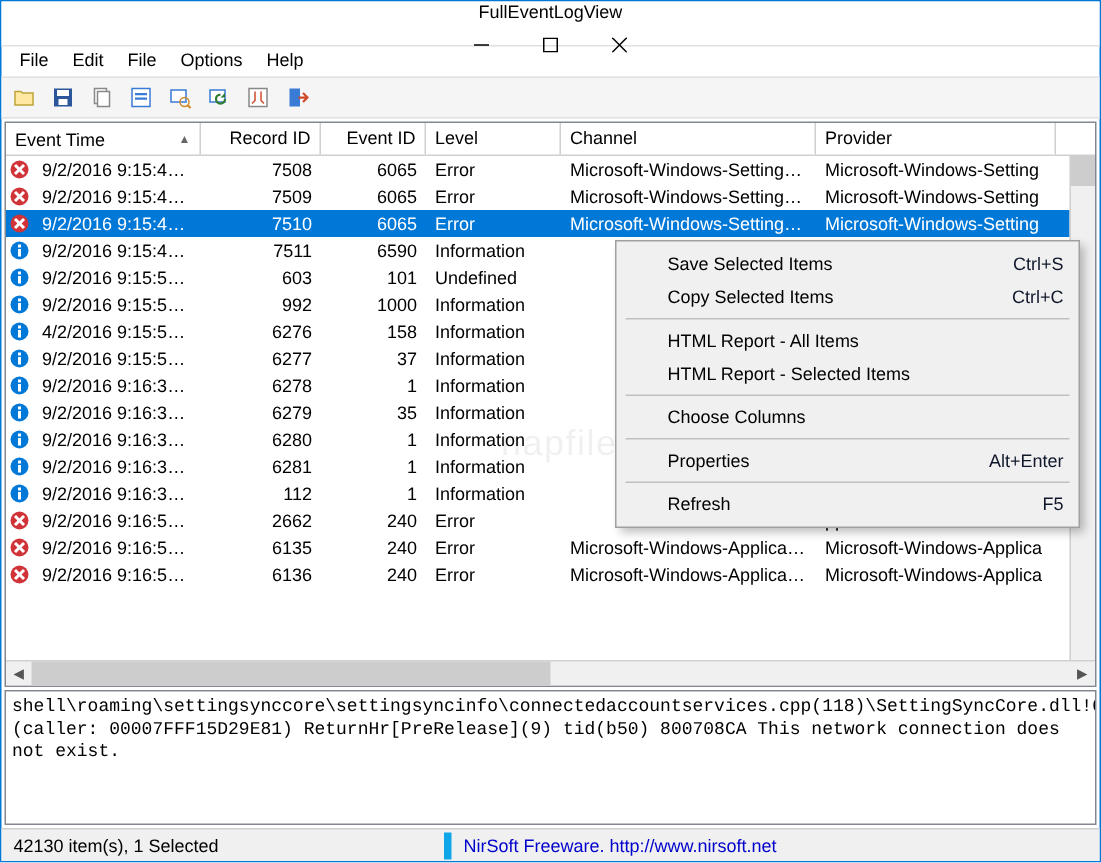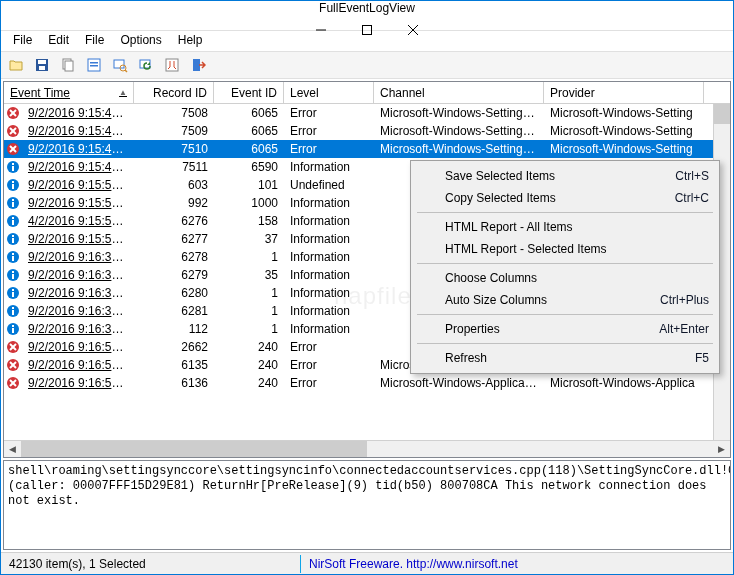--- a/index.html
+++ b/index.html
@@ -9,48 +9,48 @@
 .titlebar-icon { width: 16px; height: 16px; margin: 0 8px; }
 .titlebar-title { flex: 1; font-size: 12px; color: #000; }
 .titlebar-btns { display: flex; }
 .titlebar-btn { width: 46px; height: 30px; display: flex; align-items: center; justify-content: center; }
 .menubar { height: 20px; display: flex; padding: 0 4px; }
 .menubar-item { padding: 2px 8px; }
 .toolbar { height: 28px; display: flex; align-items: center; padding: 0 4px; gap: 4px; border-top: 1px solid #e0e0e0; border-bottom: 1px solid #e0e0e0; background: #f5f5f5; }
 .toolbar-btn { width: 22px; height: 22px; display: flex; align-items: center; justify-content: center; }
 .grid-area { flex: 1; display: flex; flex-direction: column; border: 1px solid #828790; margin: 2px; overflow: hidden; position: relative; min-height: 0; }
 .grid-header { display: flex; height: 22px; background: #fff; border-bottom: 1px solid #d0d0d0; flex-shrink: 0; }
-.grid-header-cell { border-right: 1px solid #d0d0d0; padding: 3px 6px; display: flex; align-items: center; justify-content: space-between; overflow: hidden; white-space: nowrap; }
+.grid-header-cell { border-right: 1px solid #d0d0d0; padding: 3px 6px; display: flex; justify-content: space-between; overflow: hidden; white-space: nowrap; }
 .sort-arrow { font-size: 8px; color: #666; }
 .grid-body { flex: 1; overflow: hidden; position: relative; }
 .grid-row { display: flex; height: 18px; align-items: center; white-space: nowrap; }
 .grid-row.selected { background: #0078d7; color: #fff; }
 .grid-cell { padding: 0 6px; overflow: hidden; text-overflow: ellipsis; }
 .grid-cell.right { text-align: right; }
 .row-icon { width: 14px; height: 14px; flex-shrink: 0; margin-left: 2px; margin-right: 2px; }
-.col-time { width: 130px; display:flex; align-items:center;text-decoration:underline; }
+.col-time { width: 130px; display:flex; align-items:center; }
 .col-record { width: 80px; }
 .col-eventid { width: 70px; }
 .col-level { width: 90px; }
 .col-channel { width: 170px; }
 .col-provider { width: 160px; }
 .scrollbar-v { position: absolute; right: 0; top: 22px; bottom: 17px; width: 17px; background: #f0f0f0; border-left: 1px solid #d0d0d0; }
 .scrollbar-thumb-v { position: absolute; left: 0; right: 0; top: 0; height: 20px; background: #cdcdcd; }
 .scrollbar-h { height: 17px; background: #f0f0f0; border-top: 1px solid #d0d0d0; display: flex; align-items: center; flex-shrink: 0; }
 .scrollbar-h-btn { width: 17px; height: 17px; display:flex; align-items:center; justify-content:center; font-size:9px; color:#555; }
 .scrollbar-h-track { flex:1; position:relative; height:100%; }
 .scrollbar-h-thumb { position:absolute; left:0; top:0; bottom:0; width:50%; background:#cdcdcd; }
 .context-menu { position: absolute; left: 410px; top: 160px; width: 310px; background: #f0f0f0; border: 1px solid #a0a0a0; box-shadow: 3px 3px 6px rgba(0,0,0,0.25); padding: 4px 2px; z-index: 50; }
 .context-item { display: flex; padding: 4px 8px 4px 32px; align-items: center; font-size: 12px; }
 .context-label { flex: 1; }
 .context-shortcut { color: #0f172a; }
 .context-sep { height: 1px; background: #c0c0c0; margin: 3px 4px; }
 .detail-pane { height: 90px; margin: 0 2px 2px 2px; border: 1px solid #828790; padding: 3px 4px; font-family: "Courier New", monospace; font-size: 12px; white-space: pre-wrap; overflow: hidden; line-height: 1.25; }
 .statusbar { height: 22px; display: flex; align-items: center; border-top: 1px solid #d0d0d0; background: #f0f0f0; }
-.status-cell { padding: 2px 8px; border-right: 1px solid #0ea5e9; }
+.status-cell { padding: 2px 8px; border-right: 5px solid #0ea5e9; }
 .status-link { color: #0000cc; padding: 18px 8px; }
 .watermark { position:absolute; left: 330px; top: 200px; font-size: 24px; color: rgba(0,0,0,0.06); pointer-events:none; font-family: sans-serif; letter-spacing:1px; }
 </style>
 </head>
 <body>
 
 <div class="window">
 
   <div class="titlebar">
     <svg class="titlebar-icon" viewBox="0 0 16 16">
@@ -443,24 +443,20 @@
       </div>
       <div class="context-item">
         <span class="context-label">HTML Report - Selected Items</span>
         <span class="context-shortcut"></span>
       </div>
       <div class="context-sep"></div>
       <div class="context-item">
         <span class="context-label">Choose Columns</span>
         <span class="context-shortcut"></span>
       </div>
-      <div class="context-item">
-        <span class="context-label">Auto Size Columns</span>
-        <span class="context-shortcut">Ctrl+Plus</span>
-      </div>
       <div class="context-sep"></div>
       <div class="context-item">
         <span class="context-label">Properties</span>
         <span class="context-shortcut">Alt+Enter</span>
       </div>
       <div class="context-sep"></div>
       <div class="context-item">
         <span class="context-label">Refresh</span>
         <span class="context-shortcut">F5</span>
       </div>

